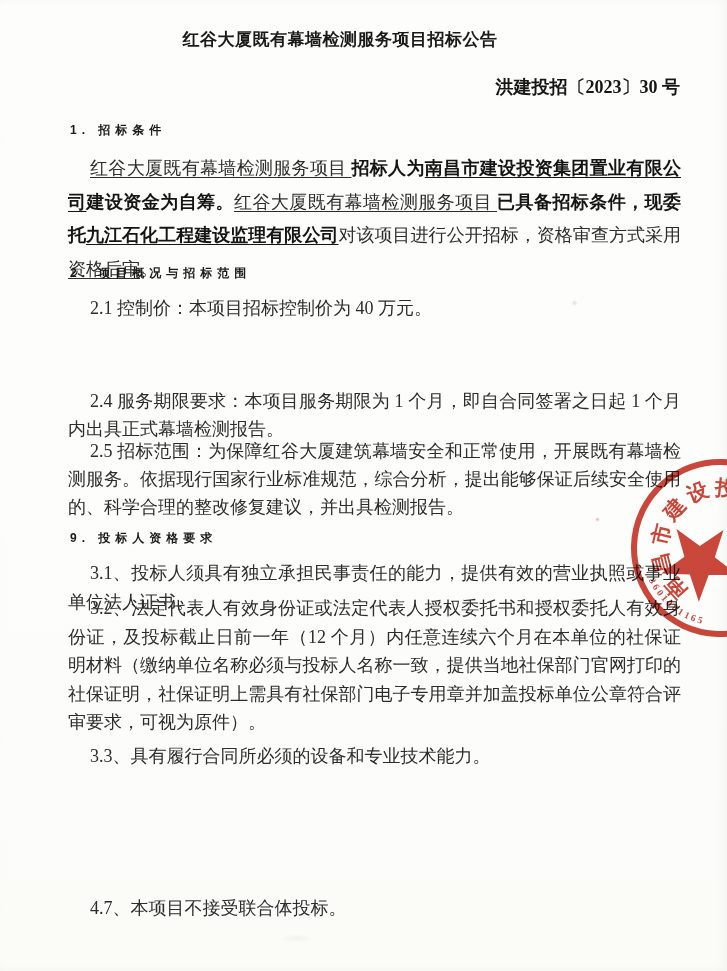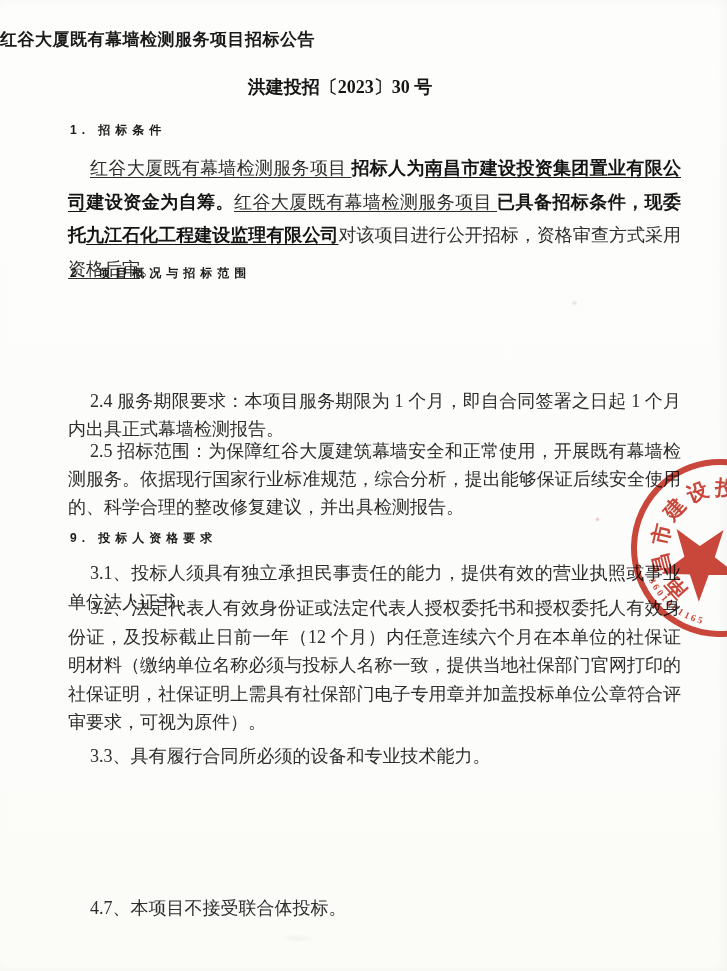--- a/index.html
+++ b/index.html
@@ -6,26 +6,26 @@
   .page{
     position:relative;
     width:727px;height:971px;
     background:linear-gradient(180deg,#fdfdfc 0%,#fcfcfa 70%,#fbfbf8 100%);
     overflow:hidden;
     font-family:"Liberation Serif","DejaVu Serif",serif;
     box-shadow:inset -4px 0 10px rgba(0,0,0,0.03);
   }
   .title{
     position:absolute;top:27px;left:0;width:680px;margin:0;
-    font-weight:bold;font-size:17px;line-height:26px;
+    text-align:center;font-weight:bold;font-size:17px;line-height:26px;
     letter-spacing:0.5px;color:#1a1a1a;
   }
   .docnum{
     position:absolute;top:74px;left:0;width:680px;
-    text-align:center;font-weight:bold;font-size:18px;line-height:26px;
+    text-align:right;font-weight:bold;font-size:18px;line-height:26px;
     color:#161616;
   }
   .sec-h{
     position:absolute;left:70px;margin:0;
     font-family:"Liberation Sans","DejaVu Sans",sans-serif;
     font-weight:bold;font-size:12px;line-height:23px;
     letter-spacing:5px;color:#1c1c1c;white-space:nowrap;
   }
   .pos-h1{top:119px;}
   .pos-h2{top:262px;}
@@ -68,20 +68,21 @@
 
 <div class="page">
 
   <h1 class="title">红谷大厦既有幕墙检测服务项目招标公告</h1>
   <div class="docnum">洪建投招〔2023〕30 号</div>
 
   <h2 class="sec-h pos-h1">1. 招标条件</h2>
   <p class="para lh33 pos-p1"><span class="u">红谷大厦既有幕墙检测服务项目 </span><span class="b">招标人为</span><span class="u b">南昌市建设投资集团置业有限公司</span><span class="b">建设资金为自筹。</span><span class="u">红谷大厦既有幕墙检测服务项目 </span><span class="b">已具备招标条件，现委托</span><span class="u b">九江石化工程建设监理有限公司</span><span>对该项目进行公开招标，资格审查方式采用</span><span class="u">资格后审</span><span>。</span></p>
 
   <h2 class="sec-h pos-h2">2. 项目概况与招标范围</h2>
+  <p class="para pos-i21"><span>2.1 控制价：本项目招标控制价为 40 万元。</span></p>
   <p class="para pos-i24"><span>2.4 服务期限要求：本项目服务期限为 1 个月，即自合同签署之日起 1 个月内出具正式幕墙检测报告。</span></p>
   <p class="para pos-i25"><span>2.5 招标范围：为保障红谷大厦建筑幕墙安全和正常使用，开展既有幕墙检测服务。依据现行国家行业标准规范，综合分析，提出能够保证后续安全使用的、科学合理的整改修复建议，并出具检测报告。</span></p>
 
   <h2 class="sec-h pos-h3">9. 投标人资格要求</h2>
   <p class="para lh285 pos-i31"><span>3.1、投标人须具有独立承担民事责任的能力，提供有效的营业执照或事业单位法人证书。</span></p>
   <p class="para lh285 pos-i32"><span>3.2、法定代表人有效身份证或法定代表人授权委托书和授权委托人有效身份证，及投标截止日前一年（12 个月）内任意连续六个月在本单位的社保证明材料（缴纳单位名称必须与投标人名称一致，提供当地社保部门官网打印的社保证明，社保证明上需具有社保部门电子专用章并加盖投标单位公章符合评审要求，可视为原件）。</span></p>
   <p class="para lh285 pos-i33"><span>3.3、具有履行合同所必须的设备和专业技术能力。</span></p>
   <p class="para lh285 pos-i36"><span>4.7、本项目不接受联合体投标。</span></p>
 
   <svg class="seal" viewBox="0 0 220 220" xmlns="http://www.w3.org/2000/svg">

